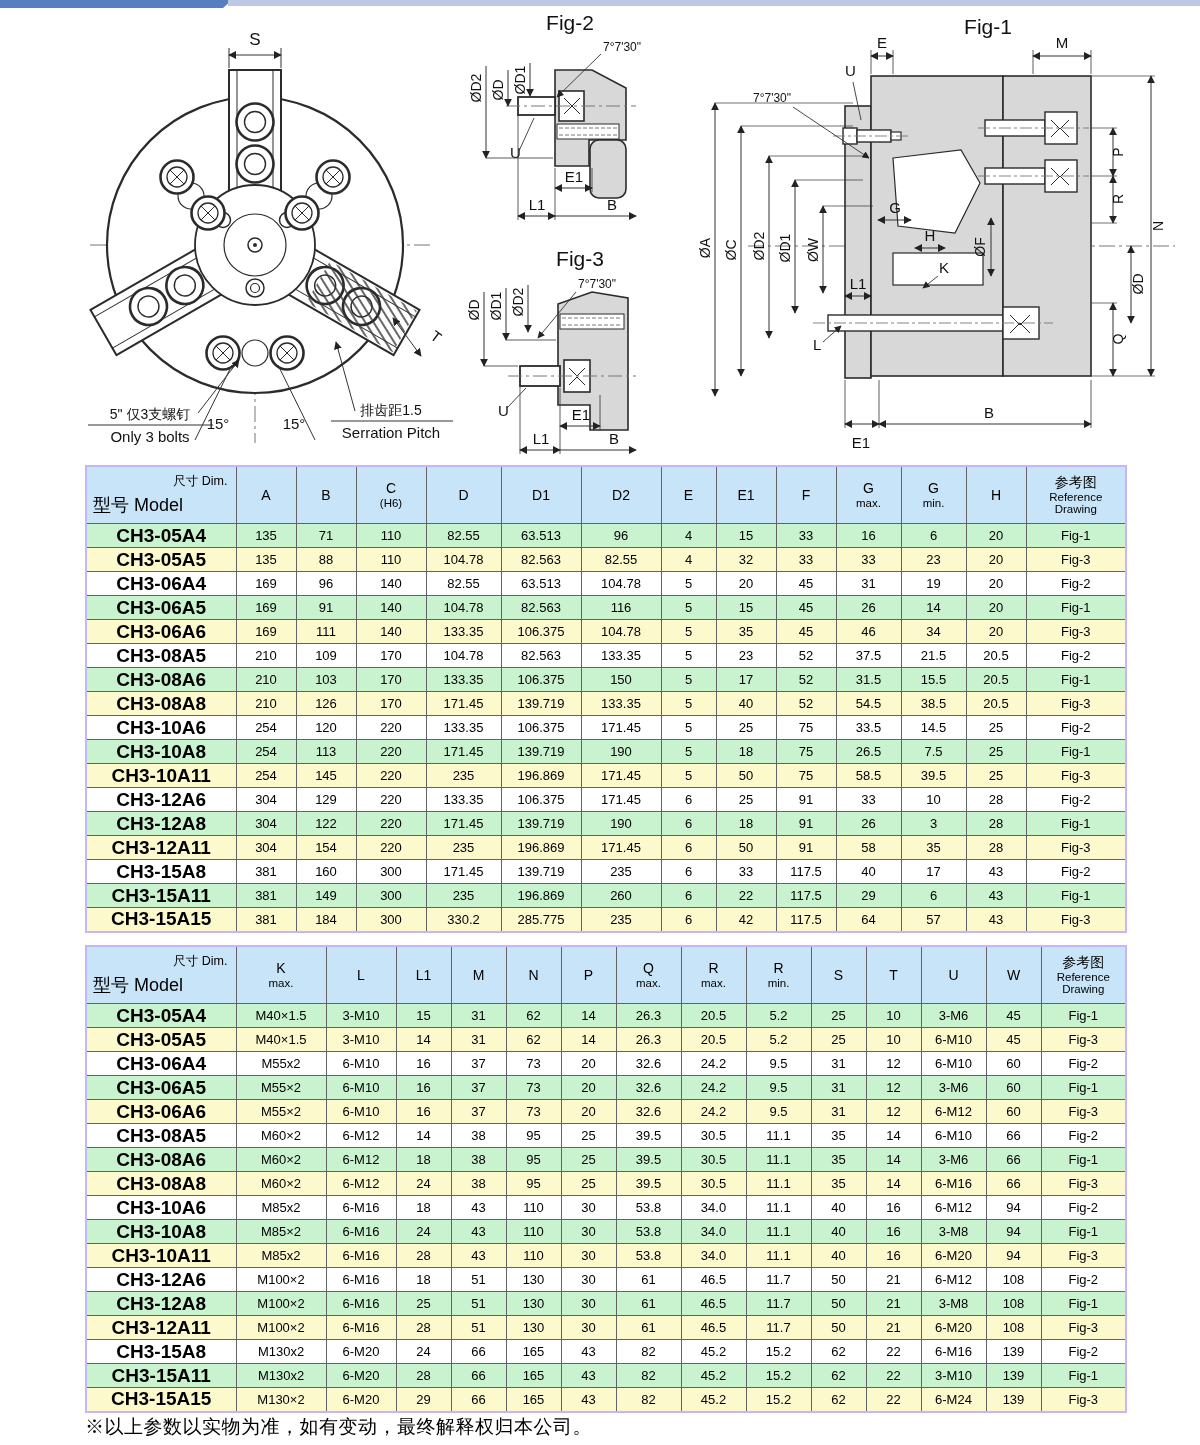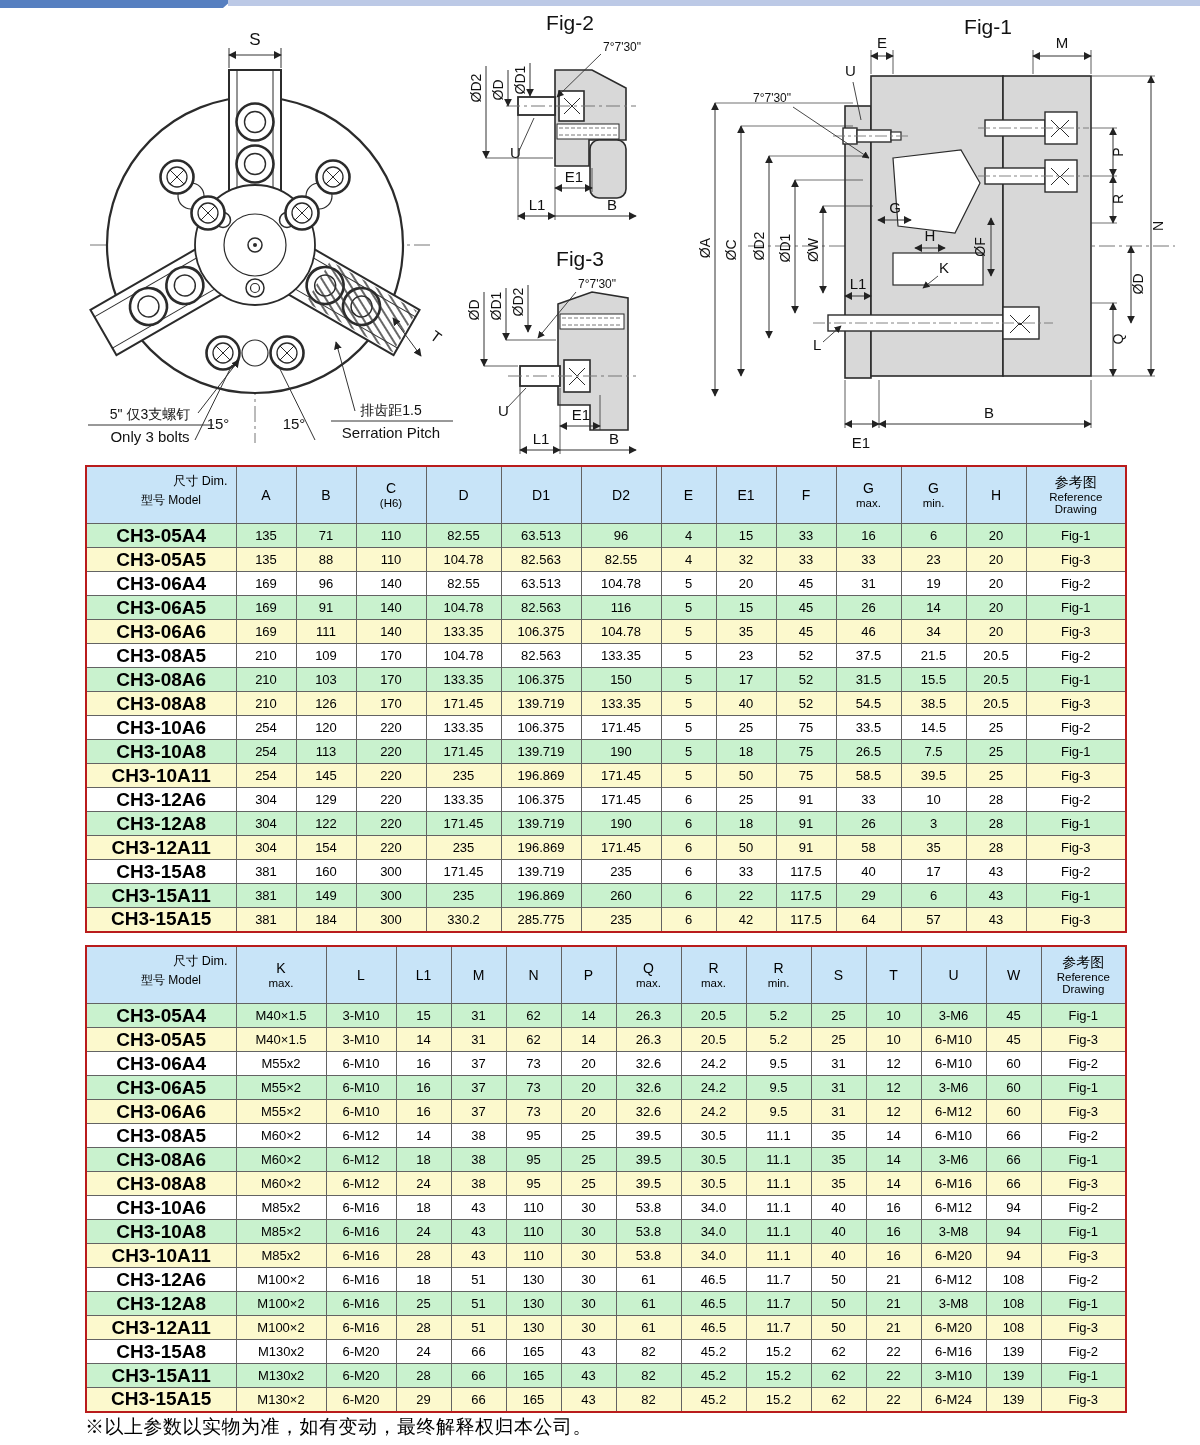--- a/index.html
+++ b/index.html
@@ -6,37 +6,37 @@
   body{width:1200px;height:1445px;position:relative;background:#fff;font-family:"Liberation Sans",sans-serif;color:#000;overflow:hidden;}
   .topbar-left{position:absolute;left:0;top:0;width:232px;height:8px;background:#567fc0;clip-path:polygon(0 0,100% 0,calc(100% - 9px) 100%,0 100%);}
   .topbar-right{position:absolute;left:228px;top:0;width:972px;height:6px;background:#bcc9e6;}
   svg text{font-family:"Liberation Sans",sans-serif;fill:#111;}
   .dwg{position:absolute;}
   #front-svg{left:55px;top:15px;}
   #fig2-svg{left:440px;top:8px;}
   #fig3-svg{left:440px;top:240px;}
   #fig1-svg{left:693px;top:8px;}
   
-  table.spec{position:absolute;left:85px;width:1040px;border-collapse:collapse;table-layout:fixed;border:2px solid #b91c1c;}
+  table.spec{position:absolute;left:85px;width:1040px;border-collapse:collapse;table-layout:fixed;border:2px solid #c4b5fd;}
   #table1{top:465px;}
   #table2{top:945px;}
   table.spec th,table.spec td{border:1px solid #636363;text-align:center;vertical-align:middle;padding:0 1px;overflow:hidden;}
   table.spec thead th{background:#c8e4f8;height:56px;font-weight:normal;}
   .h-main{font-size:14px;line-height:1.2;}
   .h-sub{font-size:11.5px;line-height:1.1;}
   table.spec tbody tr{height:24px;}
   table.spec tbody td{font-size:13px;}
   table.spec td.model{font-weight:bold;font-size:19px;}
   tr.tint-green td{background:#c9f2ce;}
   tr.tint-yellow td{background:#fcf9cd;}
   tr.tint-white td{background:#ffffff;}
   th.corner{position:relative;background:
     linear-gradient(to bottom right,transparent calc(50% - 0.8px),#4d4d4d calc(50% - 0.8px),#4d4d4d calc(50% + 0.8px),transparent calc(50% + 0.8px)),#c8e4f8;}
   .corner-dim{position:absolute;top:6px;right:8px;font-size:12.5px;}
-  .corner-model{position:absolute;bottom:14px;left:6px;font-size:12px;margin-left:48px;}
+  .corner-model{position:absolute;bottom:6px;left:6px;font-size:18px;}
   .footnote{position:absolute;left:85px;top:1414px;font-size:19px;letter-spacing:0.5px;}
 </style>
 </head>
 <body>
 
 <div class="topbar-left"></div>
 <div class="topbar-right"></div>
 
 <svg id="front-svg" class="dwg" width="425" height="445" viewBox="0 0 425 445">
   <defs>

